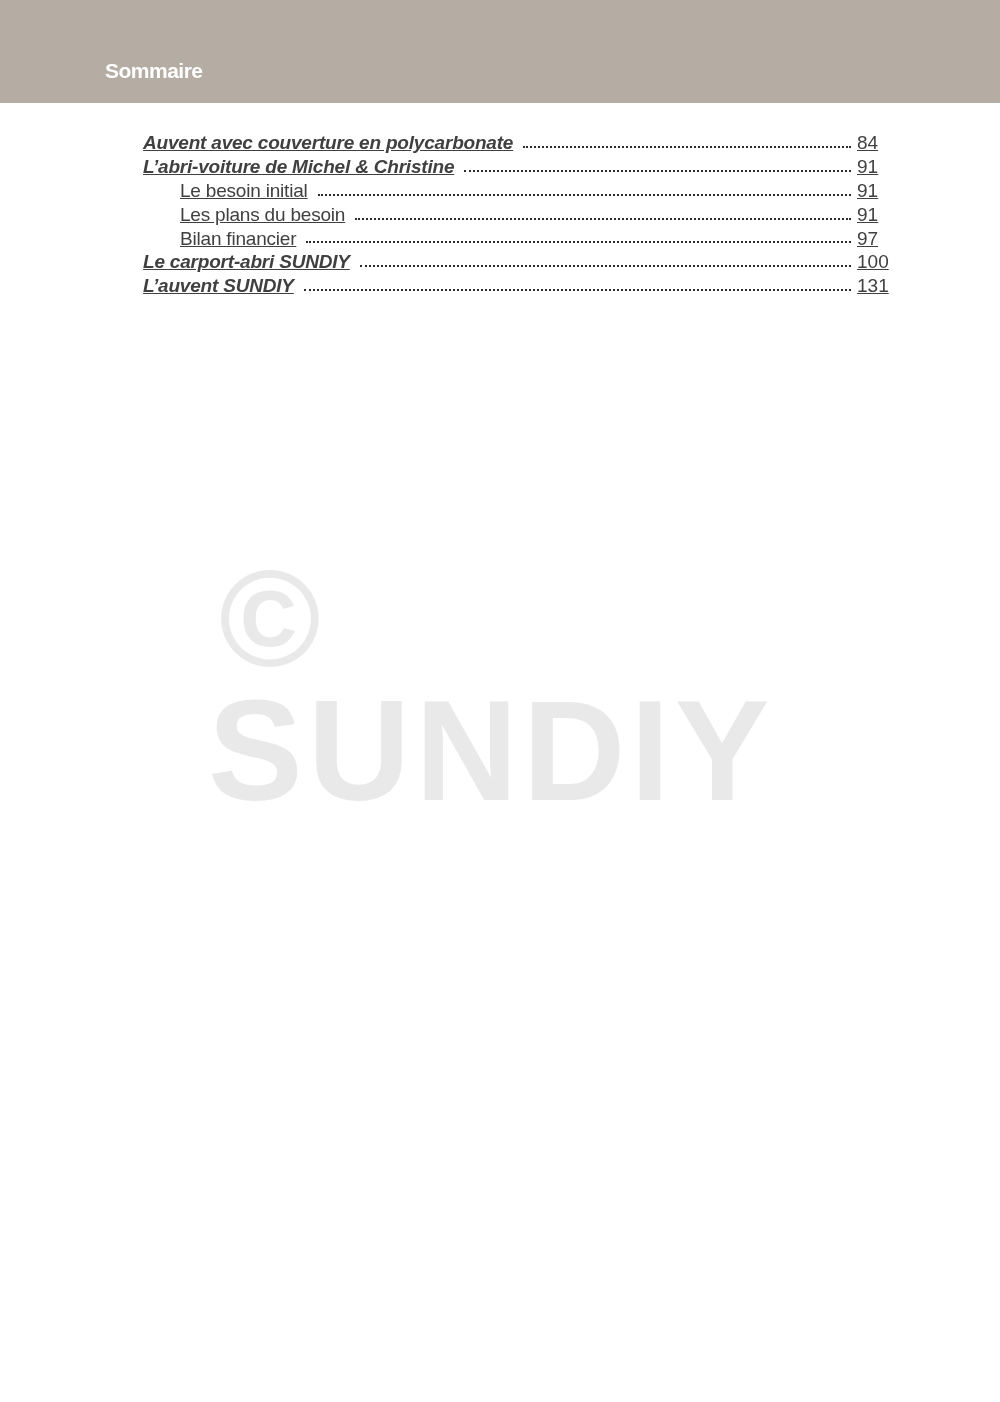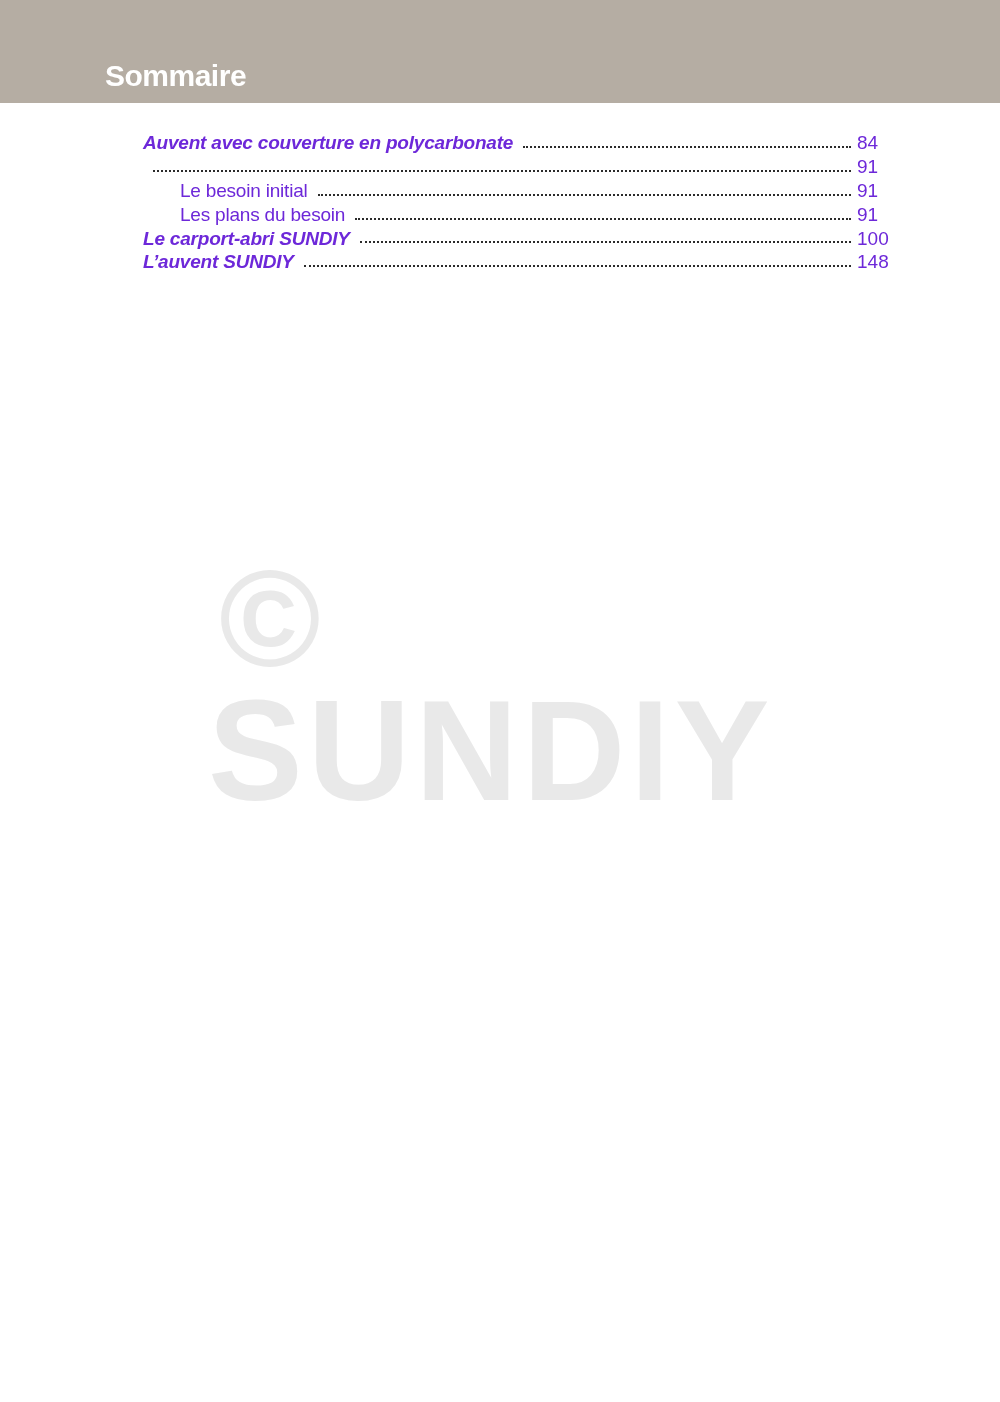--- a/index.html
+++ b/index.html
@@ -17,21 +17,21 @@
   }
   .header-band {
     position: absolute;
     left: 0; top: 0;
     width: 1000px; height: 103px;
     background: #b5ada3;
   }
   .header-title {
     position: absolute;
     left: 105px; top: 59px;
-    font-size: 30px;
+    font-size: 21px;
     font-weight: 700;
     letter-spacing: -0.5px;
     color: #ffffff;
     line-height: 1.1;
     white-space: nowrap;
   }
   .toc {
     position: absolute;
     left: 143px; top: 131px;
     width: 754px;
@@ -101,56 +101,62 @@
 </style>
 </head>
 <body>
 
 <div class="page">
 
   <div class="header-band" style="background-color: rgb(181, 173, 163);">
     <div class="header-title" style="color: rgb(255, 255, 255);">Sommaire</div>
   </div>
 
-  <div class="toc" style="color: #6d28d9;">
+  <div class="toc" style="color: #404040; text-decoration: underline;">
 
     <div class="toc-row lvl1">
       <span class="toc-title">Auvent avec couverture en polycarbonate</span>
       <span class="leader"></span>
       <span class="toc-page">84</span>
     </div>
 
     <div class="toc-row lvl1">
+      <span class="toc-title">L’abri-voiture de Michel &amp; Christine</span>
       <span class="leader"></span>
       <span class="toc-page">91</span>
     </div>
 
     <div class="toc-row lvl2">
       <span class="toc-title">Le besoin initial</span>
       <span class="leader"></span>
       <span class="toc-page">91</span>
     </div>
 
     <div class="toc-row lvl2">
       <span class="toc-title">Les plans du besoin</span>
       <span class="leader"></span>
       <span class="toc-page">91</span>
     </div>
 
+    <div class="toc-row lvl2">
+      <span class="toc-title">Bilan financier</span>
+      <span class="leader"></span>
+      <span class="toc-page">97</span>
+    </div>
 
     <div class="toc-row lvl1">
       <span class="toc-title">Le carport-abri SUNDIY</span>
       <span class="leader"></span>
       <span class="toc-page">100</span>
     </div>
 
     <div class="toc-row lvl1">
       <span class="toc-title">L’auvent SUNDIY</span>
       <span class="leader"></span>
-      <span class="toc-page">148</span>
+      <span class="toc-page">131</span>
     </div>
 
 
   </div>
 
   <div class="watermark-copyright" style="color: rgb(233, 233, 233);">©</div>
 
   <div class="watermark-text" style="color: rgb(233, 233, 233);">SUNDIY</div>
 
 </div>

